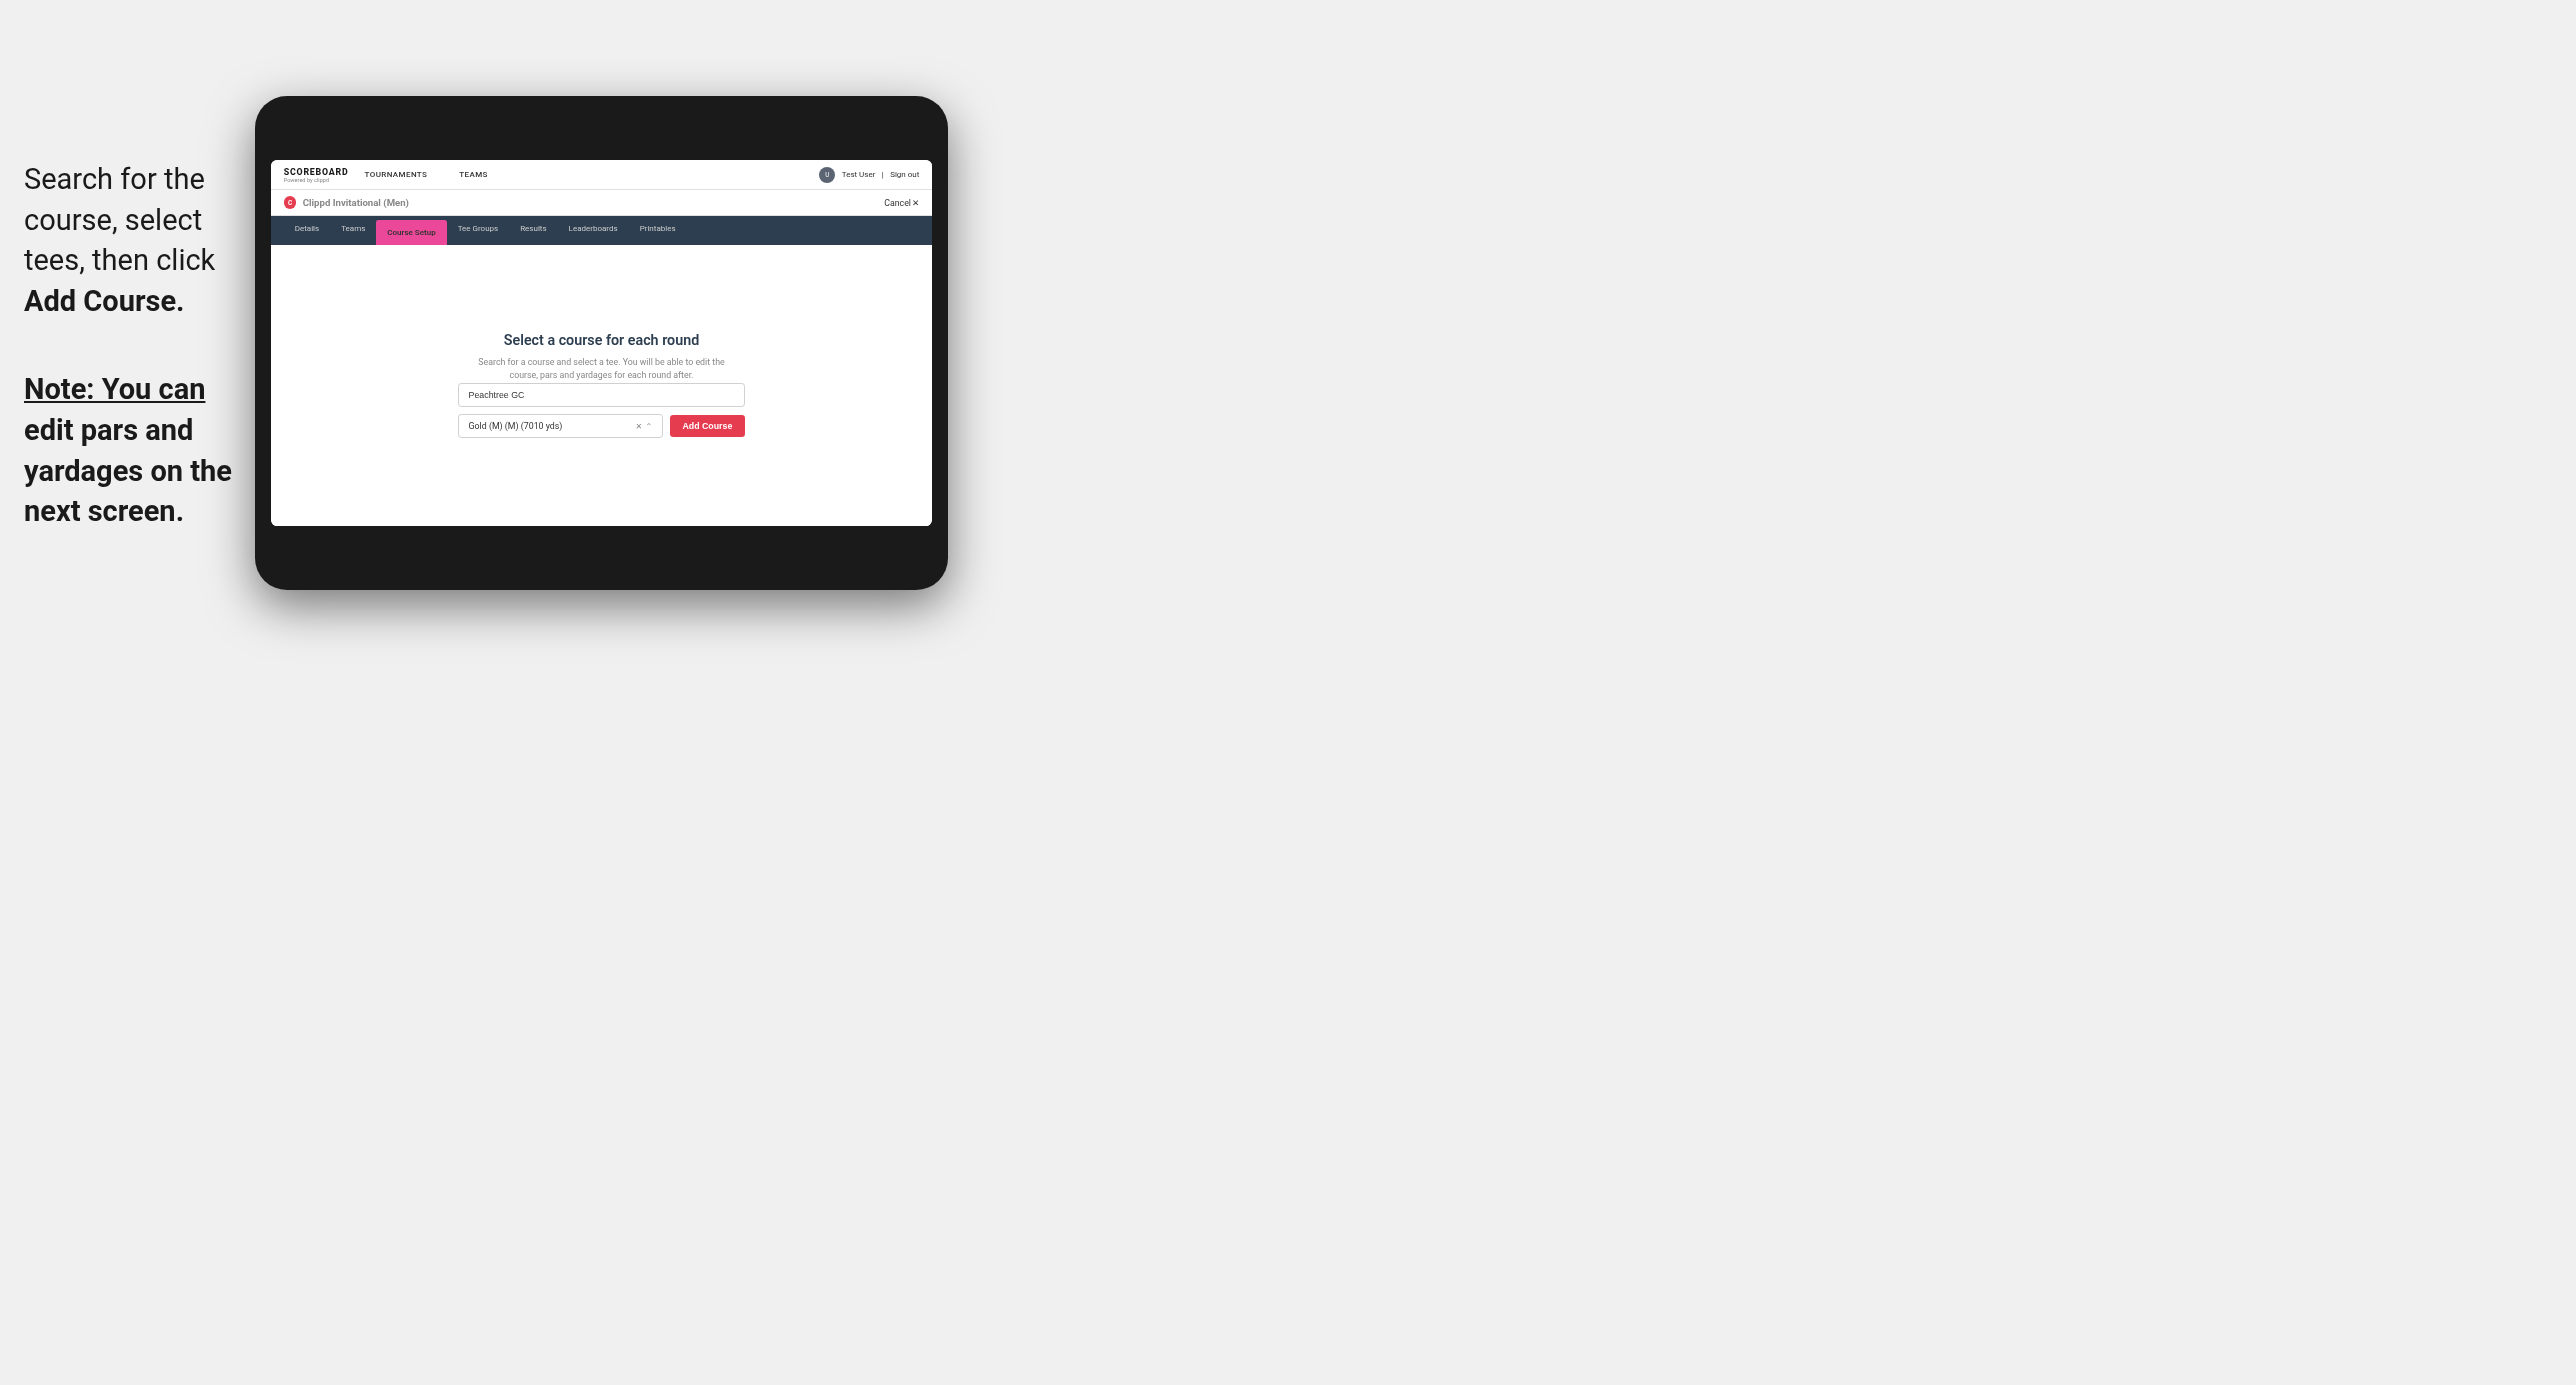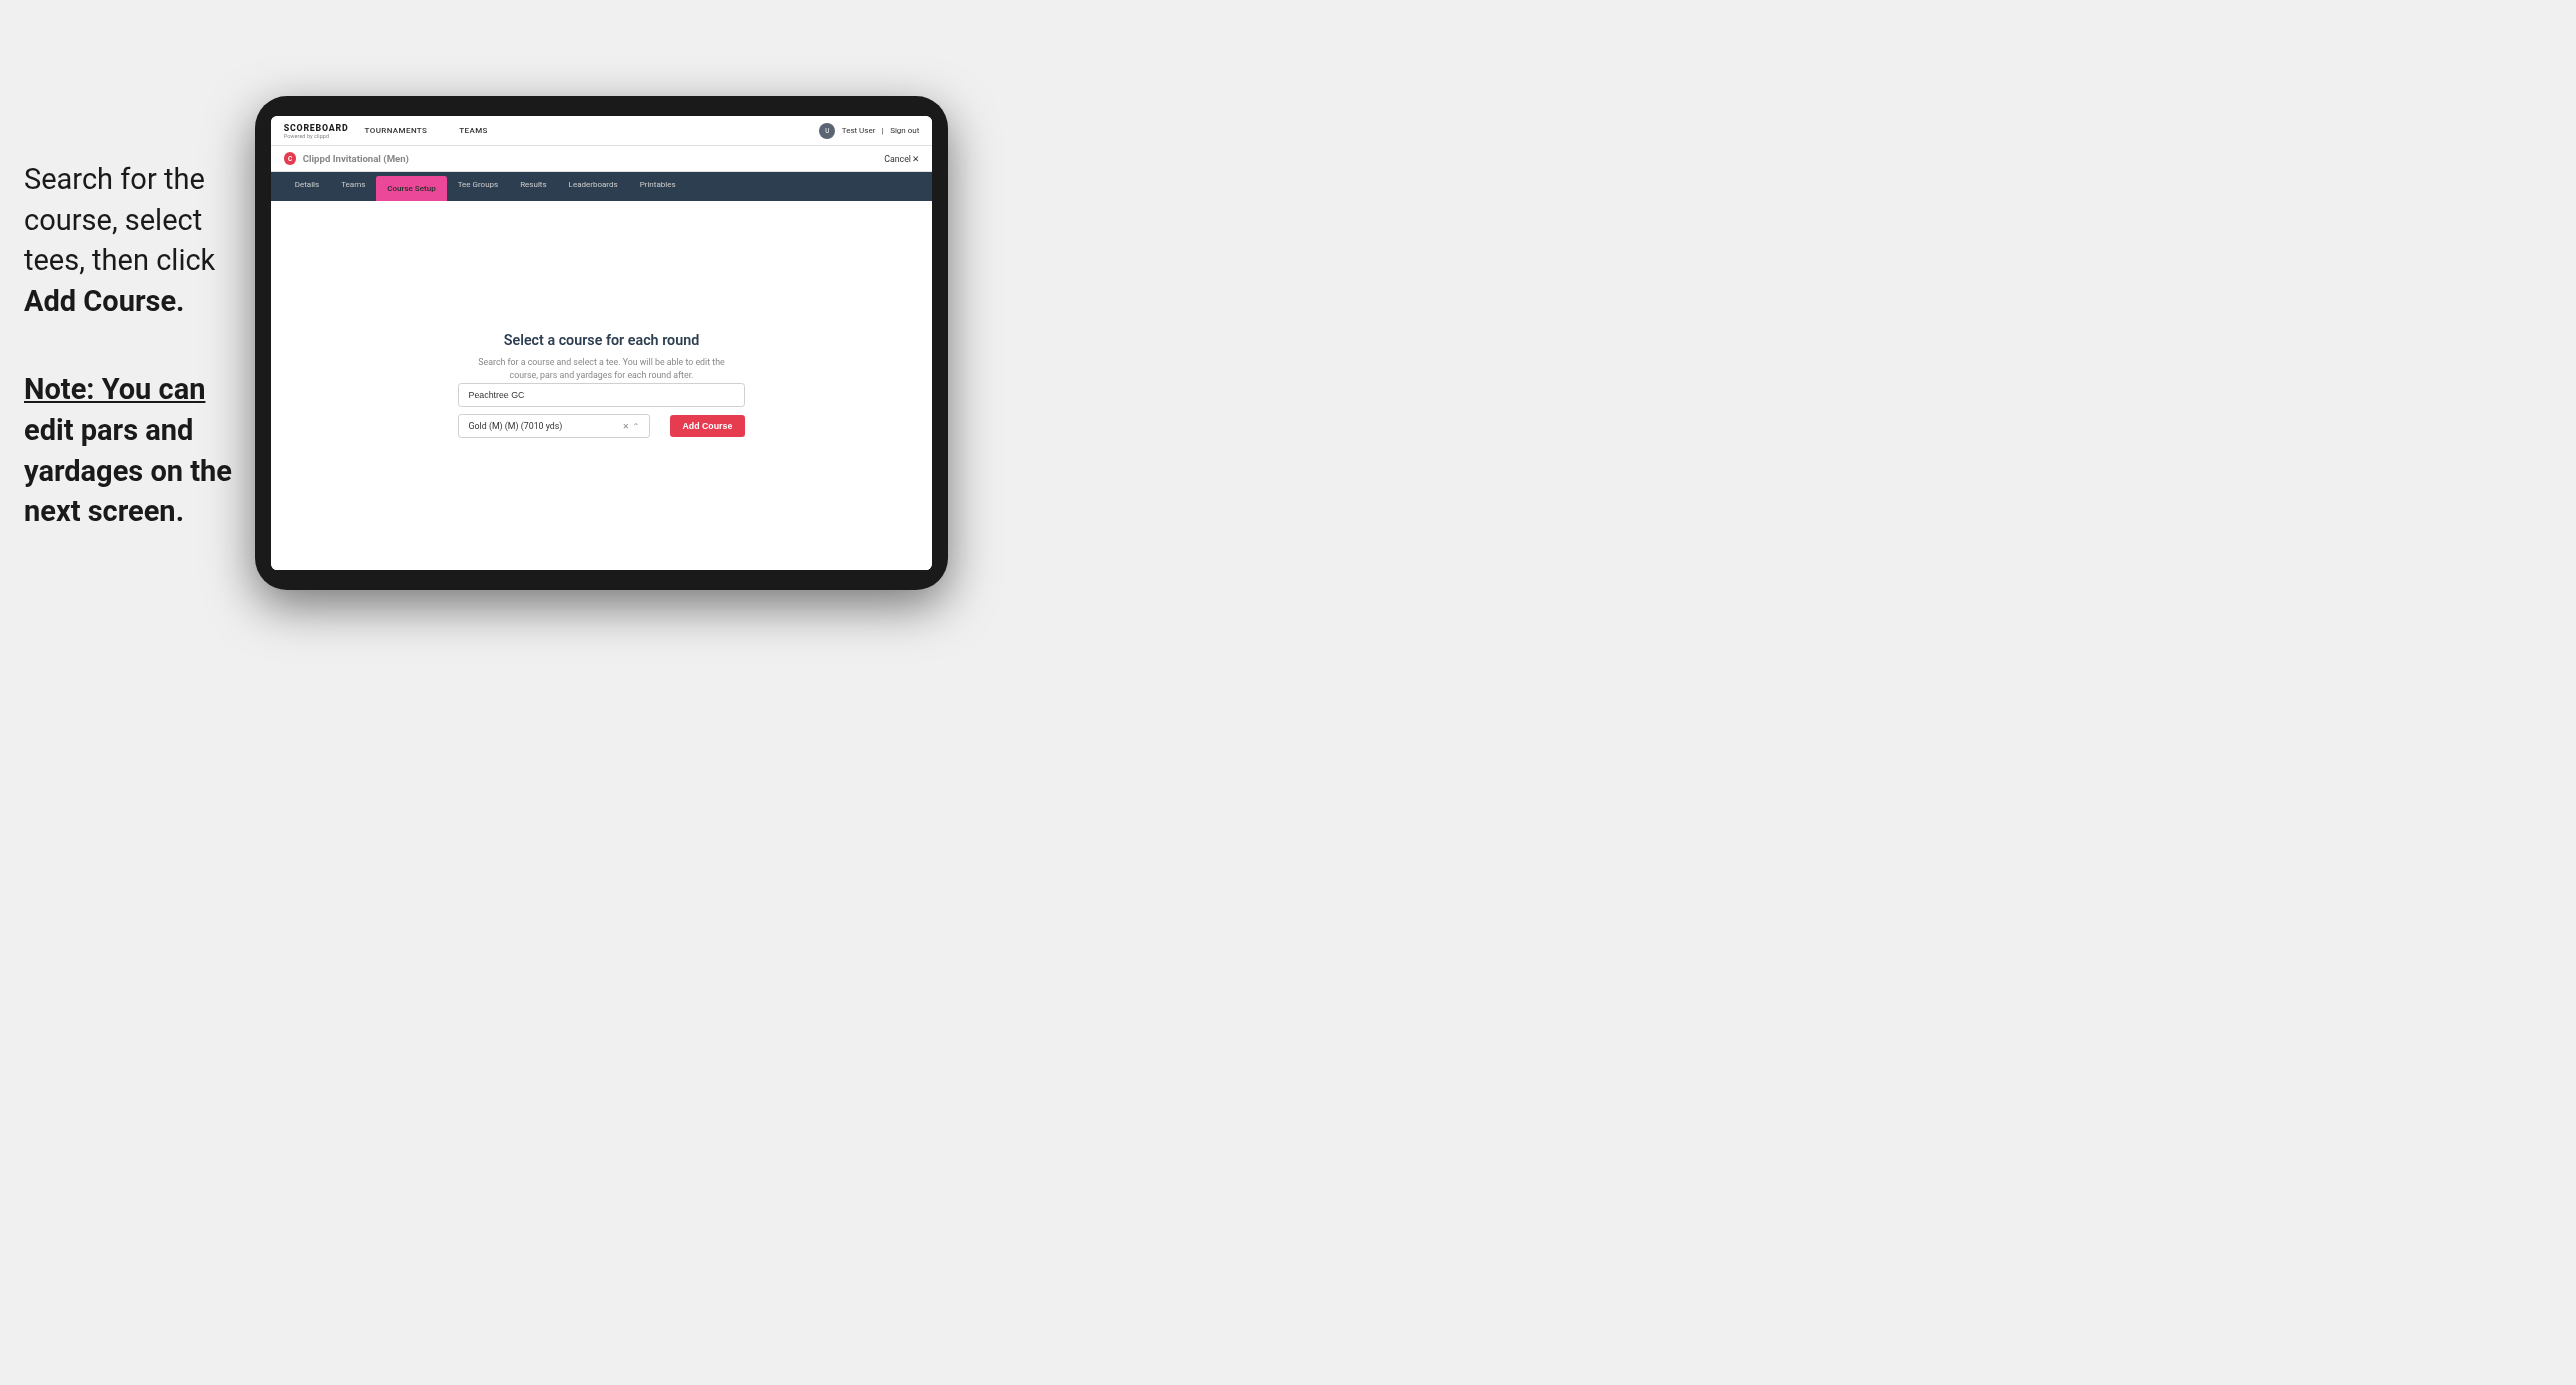--- a/index.html
+++ b/index.html
@@ -48,21 +48,21 @@
       height: 494px;
       background: #1a1a1a;
       border-radius: 32px;
       box-shadow: 0 16px 48px rgba(0,0,0,0.5);
       display: flex;
       align-items: center;
       justify-content: center;
     }
     .tablet-inner {
       width: 661px;
-      height: 454px;
+      height: 366px;
       background: #fff;
       border-radius: 6.4px;
       overflow: hidden;
       display: flex;
       flex-direction: column;
     }
 
     
     .navbar {
       background: #fff;
@@ -215,21 +215,21 @@
       border: 0.8px solid #d0d0d0;
       border-radius: 3.2px;
       font-size: 8.8px;
       margin-bottom: 6.4px;
       color: #333;
       outline: none;
     }
     .tee-select-row {
       display: flex;
       align-items: center;
-      gap: 20px;
+      gap: 7px;
     }
     .tee-select {
       flex: 1;
       padding: 6.4px 9.6px;
       border: 0.8px solid #d0d0d0;
       border-radius: 3.2px;
       font-size: 8.8px;
       color: #333;
       background: #fff;
       display: flex;

